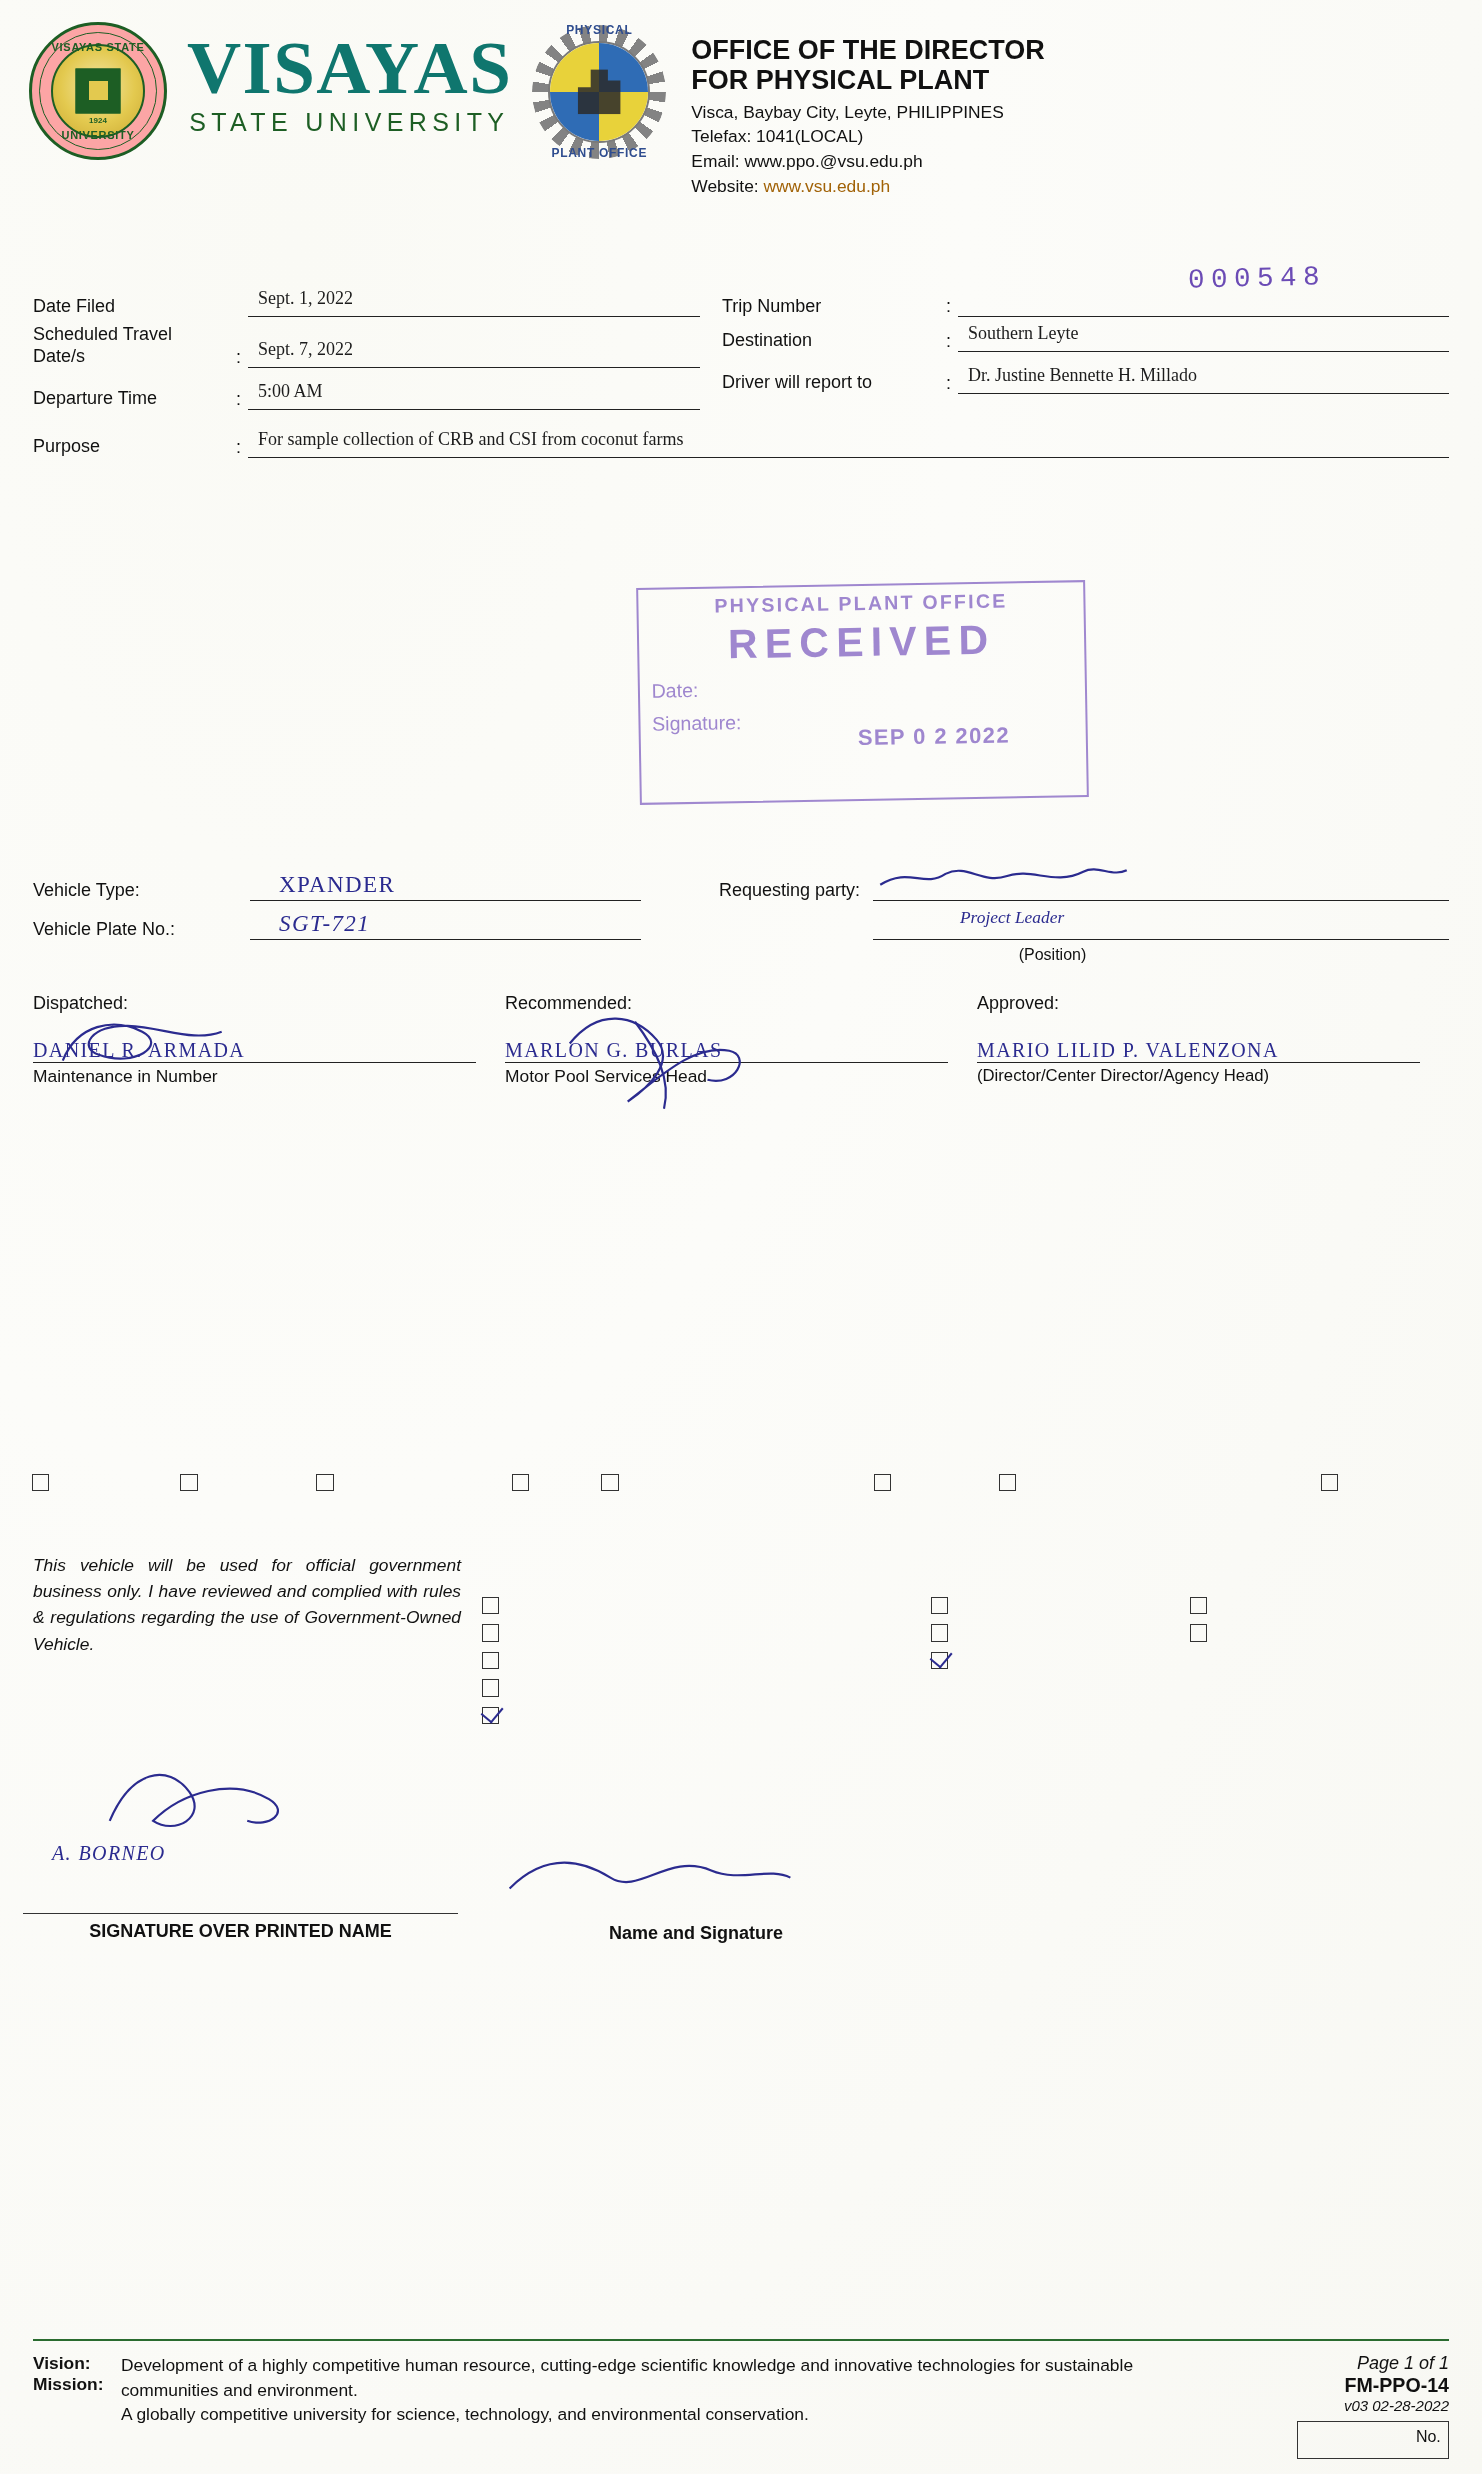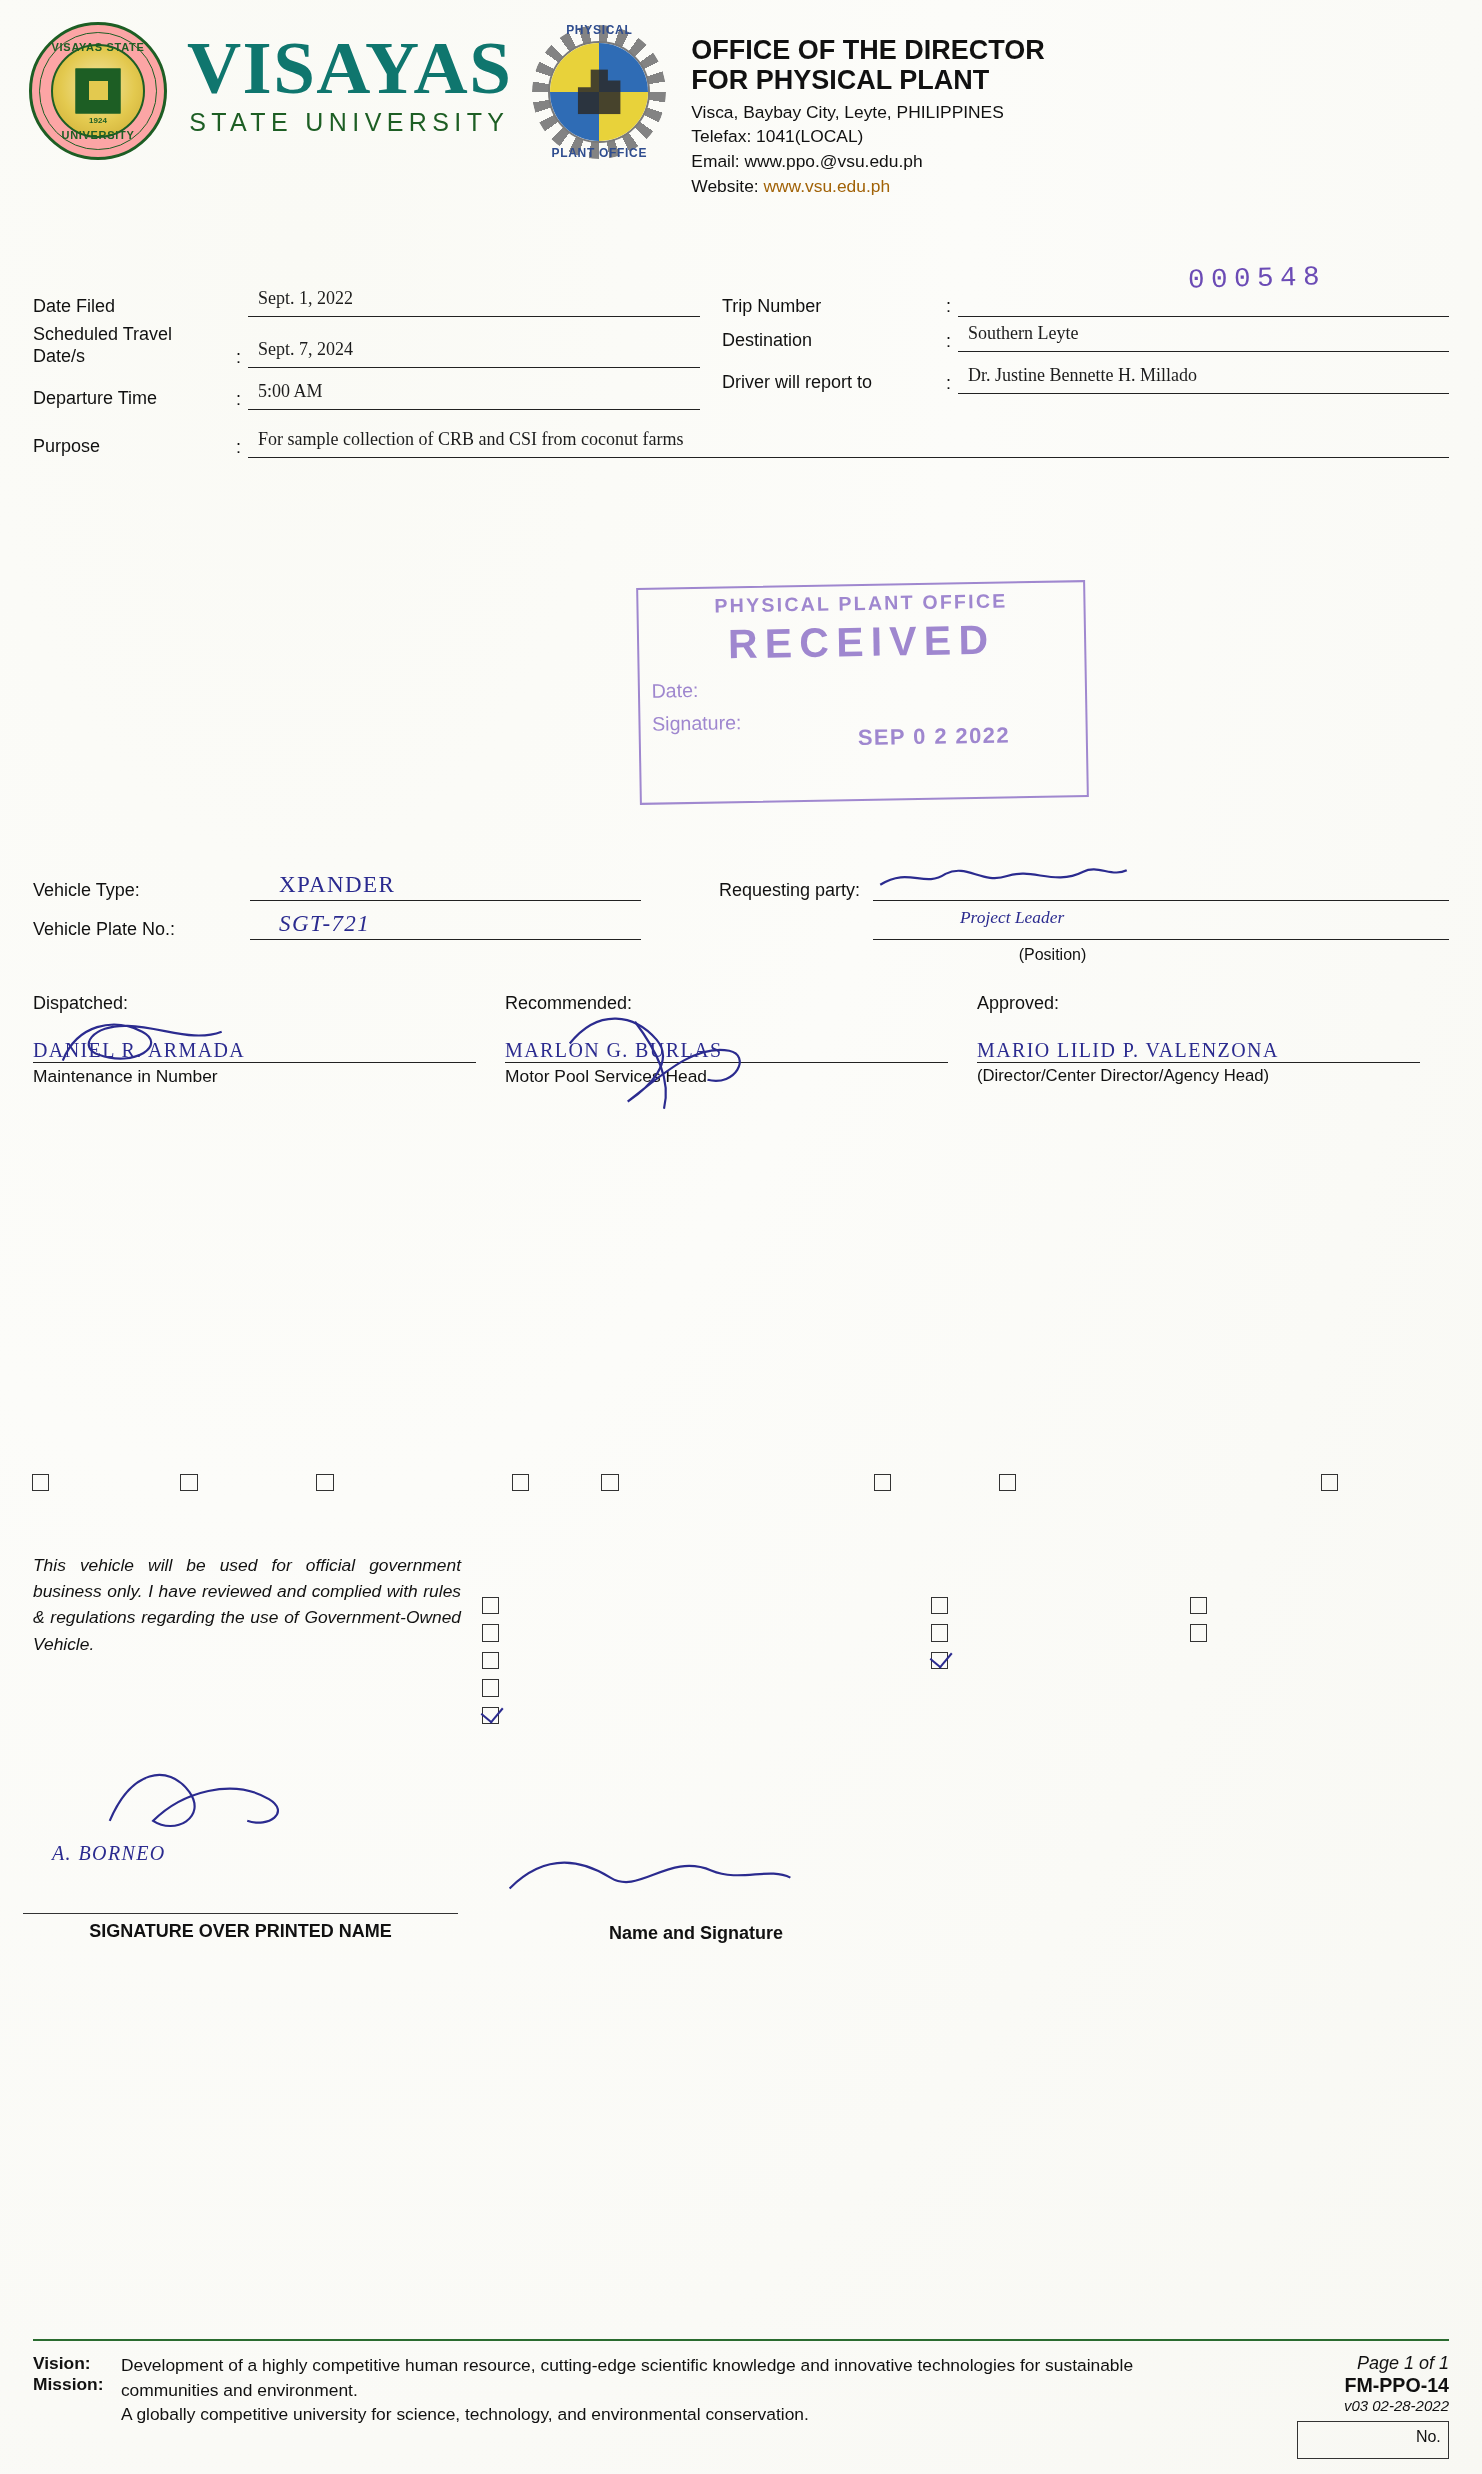--- a/index.html
+++ b/index.html
@@ -463,21 +463,21 @@
     <div class="two-col">
       <div class="col-l">
         <div class="frow">
           <div class="flabel">Date Filed</div>
           <div class="fcolon"></div>
           <div class="fval hand">Sept. 1, 2022</div>
         </div>
         <div class="frow">
           <div class="flabel">Scheduled Travel Date/s</div>
           <div class="fcolon">:</div>
-          <div class="fval hand">Sept. 7, 2024</div>
+          <div class="fval hand">Sept. 7, 2022</div>
         </div>
         <div class="frow" style="margin-top:13px">
           <div class="flabel">Departure Time</div>
           <div class="fcolon">:</div>
           <div class="fval hand">5:00 AM</div>
         </div>
       </div>
 
       <div class="col-r">
         <div class="frow">

